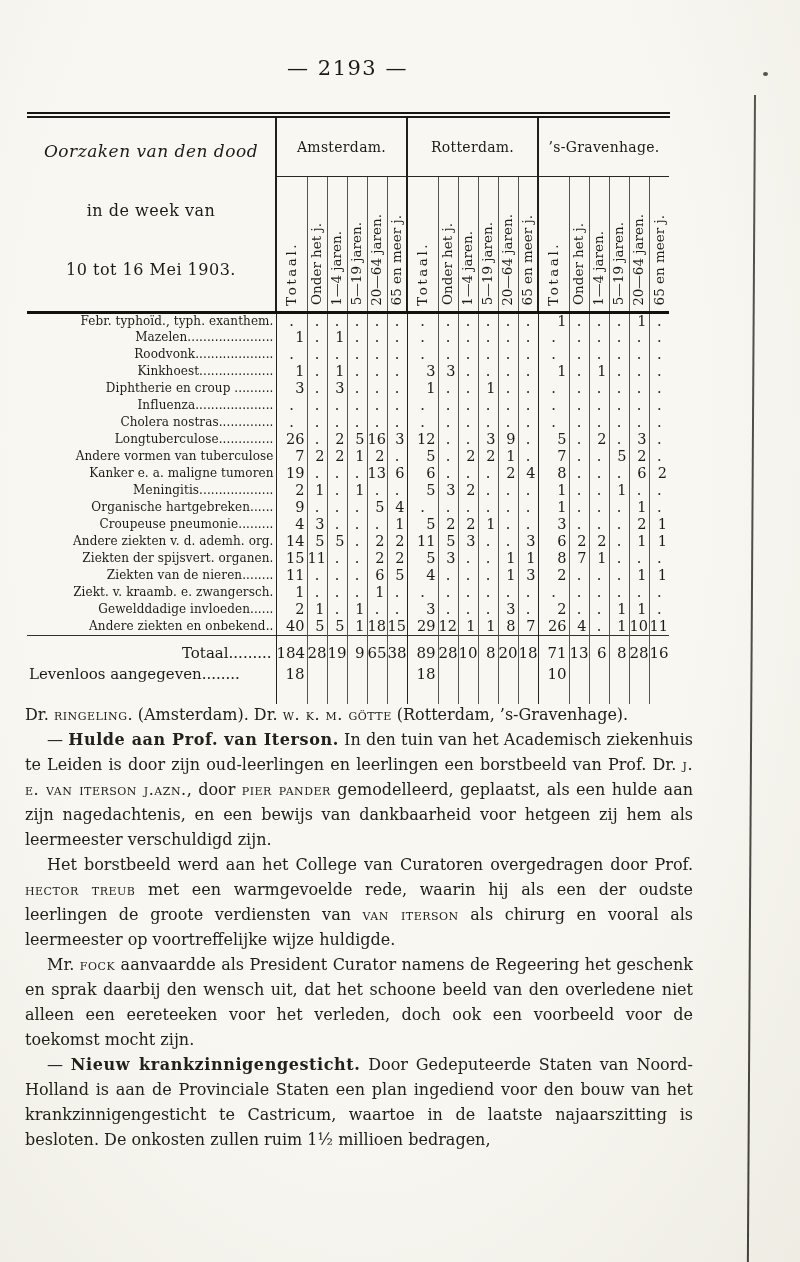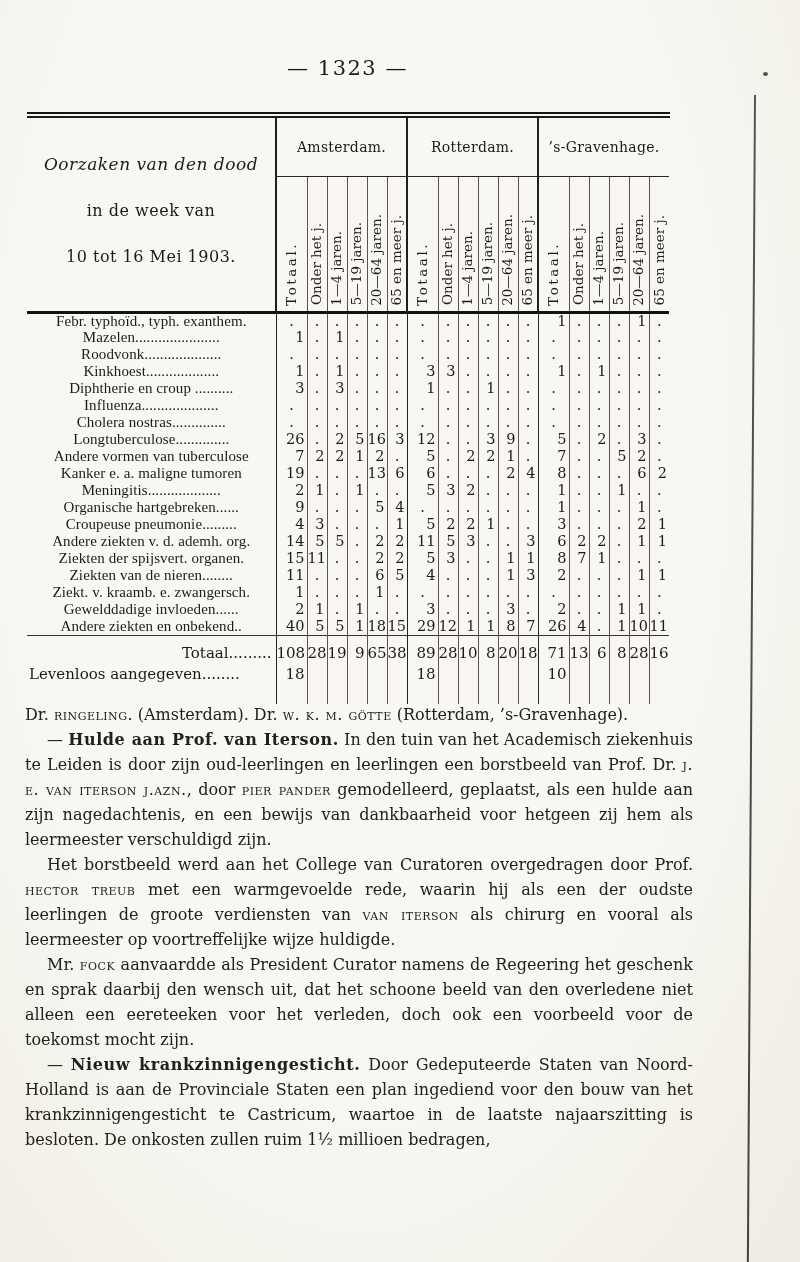--- a/index.html
+++ b/index.html
@@ -26,21 +26,21 @@
     transform:rotate(0.35deg); transform-origin:top center; opacity:.85;
   }
 
   #table-area { position:absolute; top:112px; left:27px; width:643px; }
   .double-rule { height:6px; border-top:2.5px solid #171511; border-bottom:2px solid #1d1b17; }
 
   table { border-collapse:collapse; table-layout:fixed; width:642px; color:#1d1b17; }
   th, td { font-weight:normal; }
 
   th.corner { vertical-align:middle; padding-bottom:8px; }
-  .corner-inner { display:flex; flex-direction:column; justify-content:center; gap:27px; height:100%; text-align:center; }
+  .corner-inner { display:flex; flex-direction:column; justify-content:center; gap:40px; height:100%; text-align:center; }
   .corner-l1 { font-style:italic; font-size:17px; letter-spacing:0.5px; }
   .corner-l2, .corner-l3 { font-size:16px; letter-spacing:0.5px; }
 
   tr.city-row th.city {
     height:58px; vertical-align:middle; text-align:center;
     font-size:14px; letter-spacing:0.3px;
     border-left:2px solid #211f1a; border-bottom:1.5px solid #2a2722;
   }
   tr.age-row th {
     height:136px; vertical-align:bottom; text-align:center;
@@ -56,22 +56,22 @@
   th.corner { border-bottom:3px solid #14120e; }
 
   tbody.body td {
     height:17px; font-size:14.5px; line-height:15px;
     border-left:1px solid #5a554c; text-align:right;
     padding:0 2px 0 0; overflow:hidden; white-space:nowrap;
   }
   tbody.body td.gstart { border-left:1.7px solid #252320; }
   tbody.body td.dot { text-align:center; padding:0; color:#2a2username;:; color:#2a2722; }
   tbody.body td.label {
-    text-align:center; border-left:none; font-size:15px;
-    padding-left:2px; letter-spacing:0.1px;font-family:Liberation Serif, serif;
+    text-align:right; border-left:none; font-size:12px;
+    padding-left:2px; letter-spacing:0.1px;
   }
 
   tbody.tot td {
     font-size:15px; border-left:1px solid #5a554c;
     text-align:right; padding:8px 2px 2px 0; white-space:nowrap; overflow:hidden;
     border-top:1.5px solid #34312b;
   }
   tbody.tot td.gstart { border-left:1.7px solid #252320; }
   tbody.tot td.label { border-left:none; text-align:right; padding-right:4px; }
   tbody.tot tr.lev td { border-top:none; padding-top:1px; height:40px; vertical-align:top; }
@@ -82,21 +82,21 @@
     font-size:16px; line-height:25px; text-align:justify; color:#22201b;
   }
   #text-area p.ind { text-indent:22px; }
   #text-area span.b { font-weight:bold; letter-spacing:0.6px; }
   #text-area span.sc { font-variant:small-caps; letter-spacing:0.5px; }
 </style>
 </head>
 <body>
 
 <div id="sheet">
-  <div id="page-number">— 1323 —</div>
+  <div id="page-number">— 2193 —</div>
   <div id="speck"></div>
   <div id="gutter"></div>
 
   <div id="table-area">
     <div class="double-rule"></div>
     <table>
       <colgroup id="cols">
           <col style="width: 249px;">
           <col style="width: 31px;">
           <col style="width: 20px;">
@@ -584,21 +584,21 @@
             <td class="">4</td>
             <td class="dot">.</td>
             <td class="">1</td>
             <td class="">10</td>
             <td class="">11</td>
           </tr>
         </tbody>
       <tbody class="tot">
           <tr>
             <td class="label">Totaal.........</td>
-            <td class="gstart">108</td>
+            <td class="gstart">184</td>
             <td>28</td>
             <td>19</td>
             <td>9</td>
             <td>65</td>
             <td>38</td>
             <td class="gstart">89</td>
             <td>28</td>
             <td>10</td>
             <td>8</td>
             <td>20</td>

